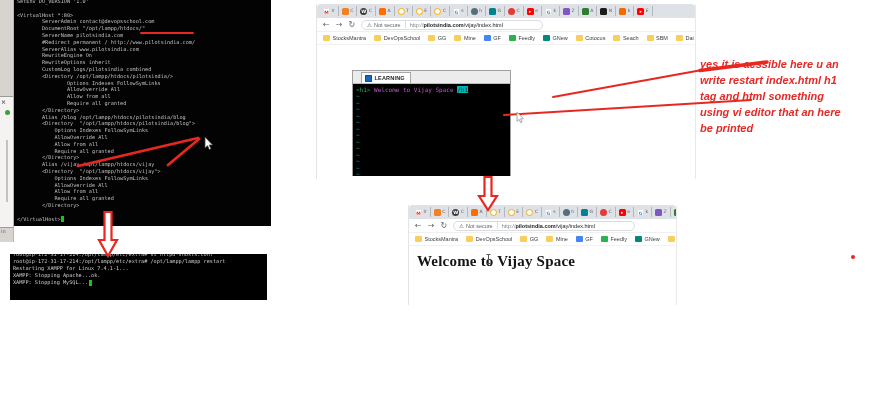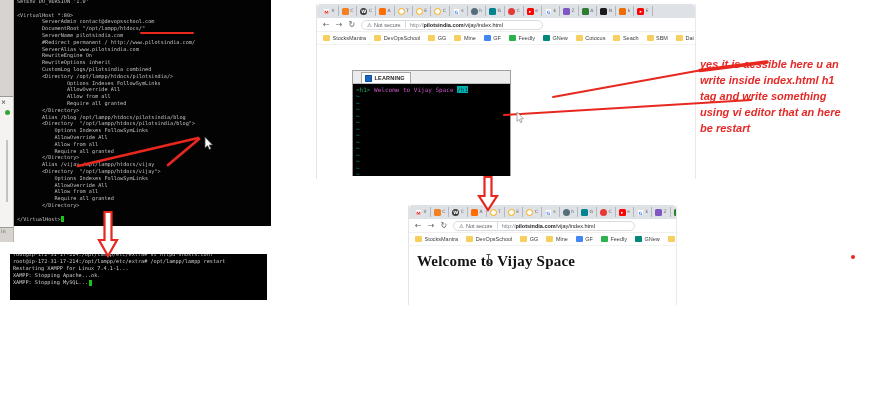--- a/index.html
+++ b/index.html
@@ -468,24 +468,24 @@
 
       </div>
     <div class="bcontent" style="height:57px;">
       <h1 class="page-heading">Welcome to Vijay Space</h1>
     </div>
   </div>
 
   <div class="annotation">
 
   <div class="ann-line">yes it is aessible here u an</div>
-      <div class="ann-line">write inside index.html h1</div>
-      <div class="ann-line">tag and write something</div>
+      <div class="ann-line">write restart index.html h1</div>
+      <div class="ann-line">tag and html something</div>
       <div class="ann-line">using vi editor that an here</div>
-      <div class="ann-line">be restart</div>
+      <div class="ann-line">be printed</div>
     </div>
 
   <svg class="overlay" width="880" height="409" viewBox="0 0 880 409">
 
     <line x1="78" y1="166" x2="198" y2="138" stroke="#e8271f" stroke-width="2.8" stroke-linecap="round"></line>
     <line x1="168" y1="165" x2="199" y2="139" stroke="#e8271f" stroke-width="2.8" stroke-linecap="round"></line>
 
     <polygon points="104.5,212 111.5,212 111.5,240 117,240 108,256 99,240 104.5,240" fill="#ffffff" stroke="#e8271f" stroke-width="2.2"></polygon>
 
     <polygon points="484.5,177 491.5,177 491.5,196 497,196 488,210 479,196 484.5,196" fill="#ffffff" stroke="#e8271f" stroke-width="2.2"></polygon>

